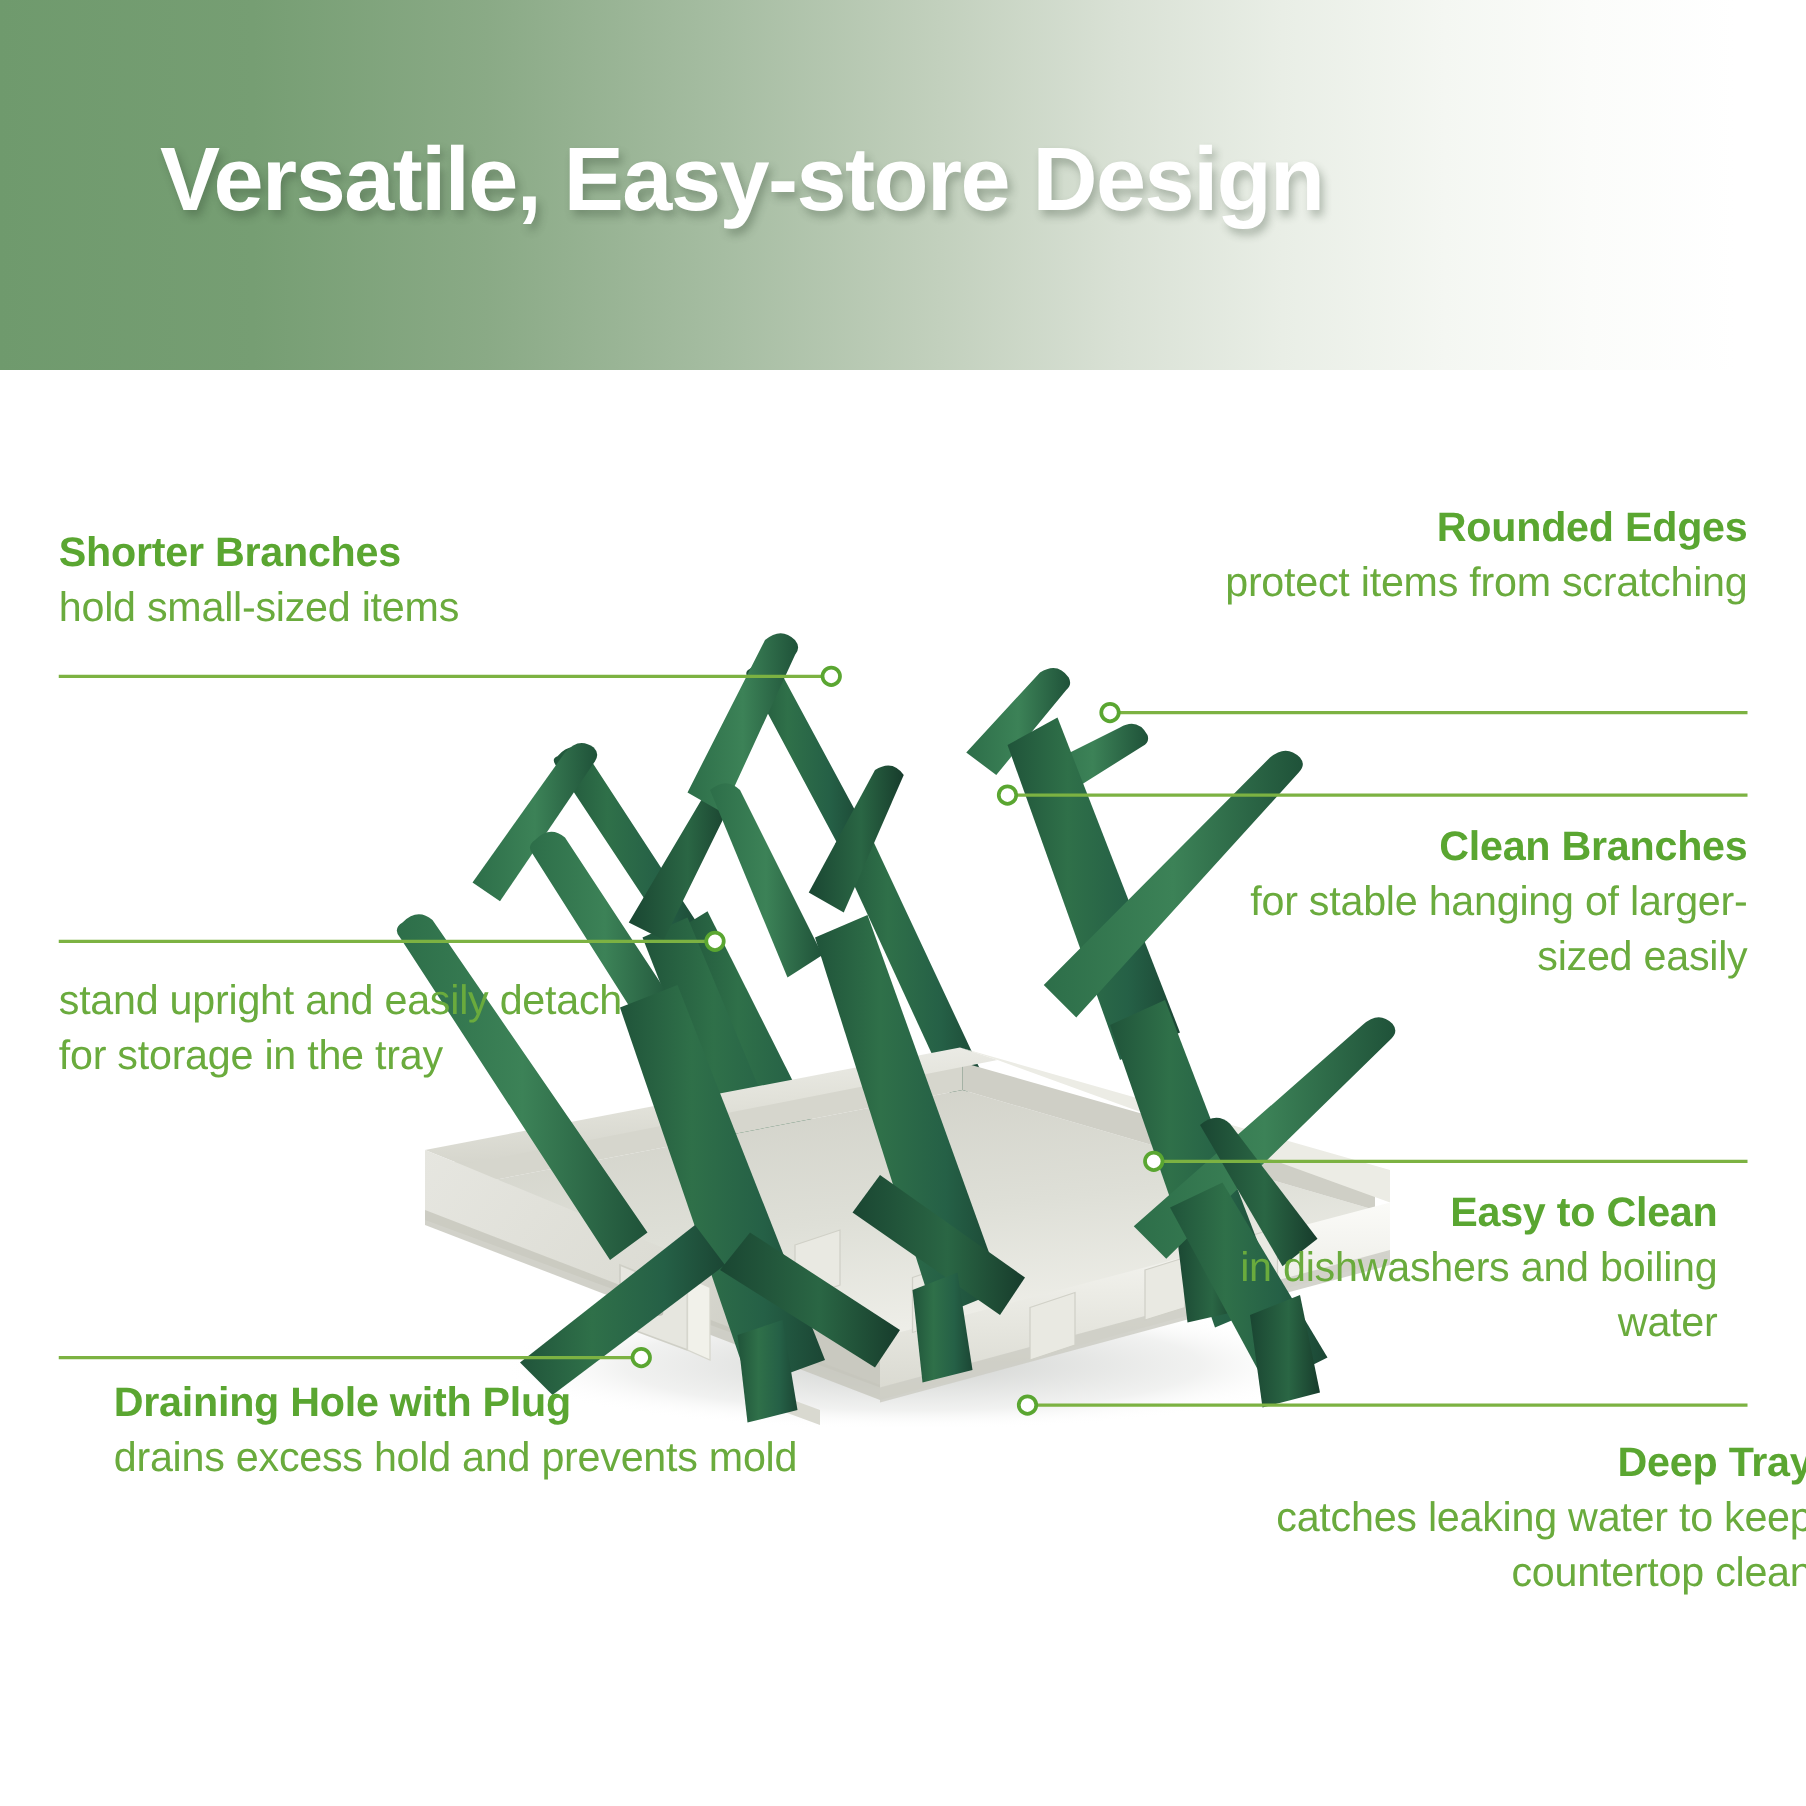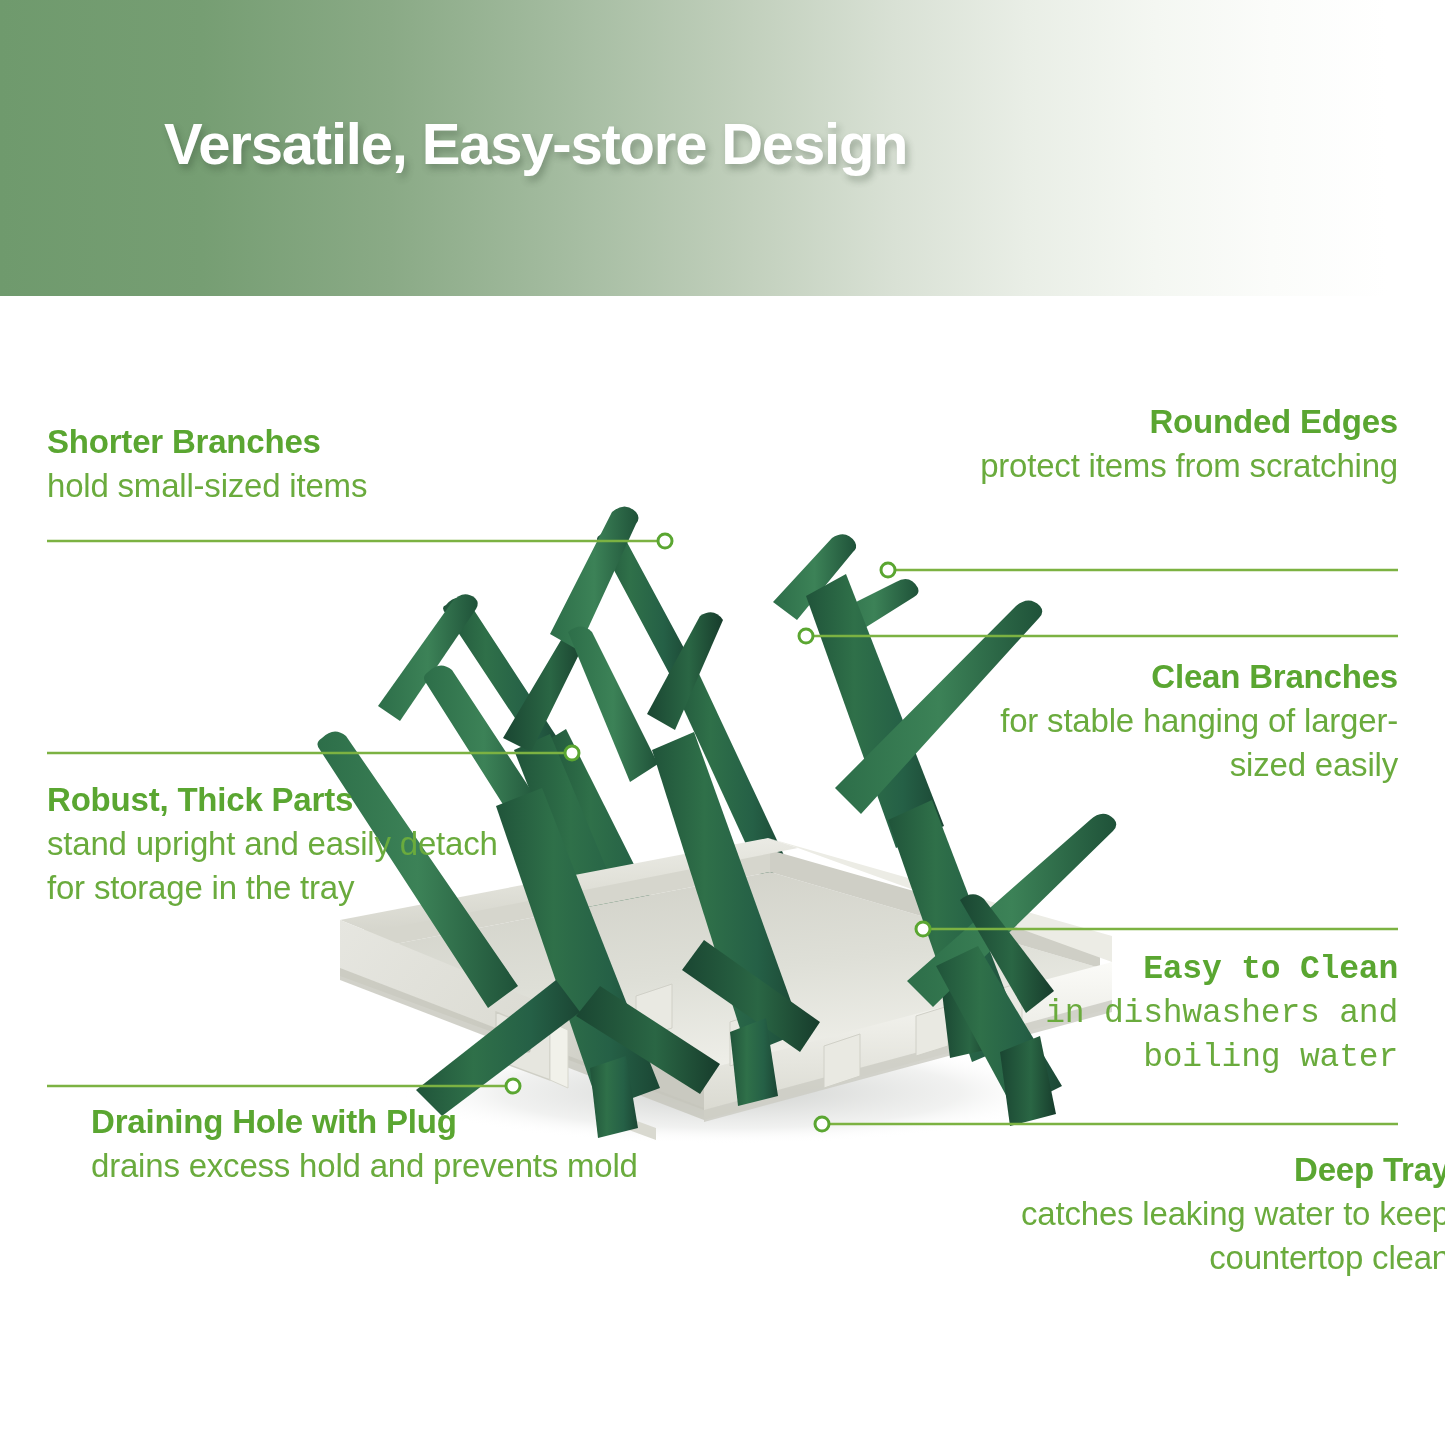--- a/index.html
+++ b/index.html
@@ -23,27 +23,26 @@
         #c2d0bd 52%,
         #d9e1d5 62%,
         #e9eee6 71%,
         #f4f7f2 80%,
         #fbfcfa 88%,
         #ffffff 96%,
         #ffffff 100%);
   }
   .header-title{
     position:absolute;left:128px;top:96px;
-    font-size:58px;line-height:96px;
+    font-size:72px;line-height:96px;
     font-weight:bold;
     letter-spacing:-1.2px;
     color:#ffffff;
     text-shadow: 3px 5px 7px rgba(40,60,40,0.30);
     white-space:nowrap;
-    margin-left:36px;
   }
 
   
   .callout{position:absolute;}
   .callout .c-title{
     font-weight:bold;
     font-size:33px;
     line-height:44px;
     color:#5aa631;
     letter-spacing:-0.2px;
@@ -59,21 +58,21 @@
   .callout.left{text-align:left;}
   .callout.right{text-align:right;}
 
   
   #co-shorter   {left:47px;  top:420px; width:520px;}
   #co-robust    {left:47px;  top:778px; width:470px;}
   #co-drain     {left:47px;  top:1100px;width:760px;margin-left:44px;}
   
   #co-rounded   {left:970px; top:400px; width:428px;}
   #co-longer    {left:970px; top:655px; width:428px;}
-  #co-clean     {left:970px; top:948px; width:428px;font-family:Liberation Mono, monospace;}
+  #co-clean     {left:946px; top:948px; width:428px;}
   #co-deep      {left:992px; top:1148px;width:458px;}
 
   
   .lines{position:absolute;left:0;top:0;width:1445px;height:1445px;}
 
   
   .product{position:absolute;left:300px;top:420px;width:840px;height:740px;}
 </style>
 </head>
 <body>
@@ -261,21 +260,20 @@
       <circle cx="822" cy="1124" r="7"></circle>
     </g>
   </svg>
 
   <div class="callout left" id="co-shorter">
     <div class="c-title">Shorter Branches</div>
     <div class="c-body">hold small-sized items</div>
   </div>
 
   <div class="callout left" id="co-robust">
-    <div class="c-title">Robust, Thick Parts</div>
     <div class="c-body">stand upright and easily detach for storage in the tray</div>
   </div>
 
   <div class="callout left" id="co-drain">
     <div class="c-title">Draining Hole with Plug</div>
     <div class="c-body">drains excess hold and prevents mold</div>
   </div>
 
   <div class="callout right" id="co-rounded">
     <div class="c-title">Rounded Edges</div>

